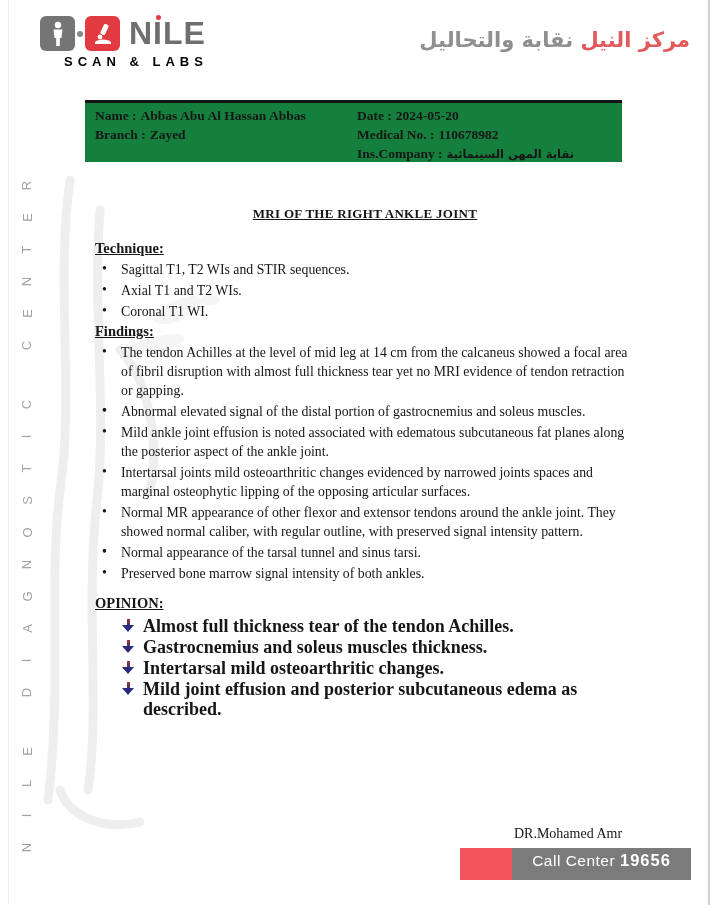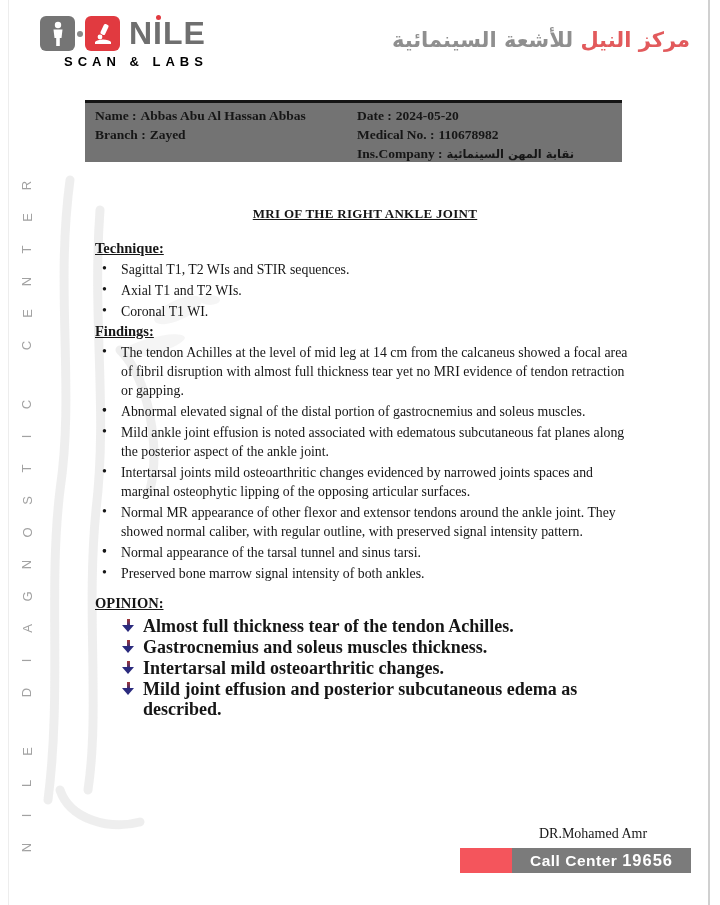--- a/index.html
+++ b/index.html
@@ -28,21 +28,21 @@
            border-radius:50%; background:#e13a40; }
   .logo-sub { font-family:"Liberation Sans", sans-serif; font-weight:bold; font-size:13px;
               color:#000000; letter-spacing:5px; margin:3px 0 0 24px; }
   .arabic-title { position:absolute; right:6px; top:14px; direction:rtl; text-align:right;
                   font-family:"DejaVu Sans", sans-serif; font-weight:bold; font-size:21px; }
   .arabic-title .red  { color:#e25a5c; }
   .arabic-title .gray { color:#8f8f8f; }
 
   
   .patient-box { position:absolute; left:85px; top:100px; width:537px; height:56px;
-                 background:#737373; border-top:3px solid #141414;
+                 background:#15803d; border-top:3px solid #141414;
                  display:flex; font-weight:bold; font-size:13.5px; line-height:19px;
                  padding-top:3px; }
   .p-col-left  { width:262px; padding-left:10px; }
   .p-col-right { flex:1; }
   .p-line span { margin-right:4px; }
   .ar-value { font-family:"DejaVu Sans", sans-serif; font-size:11.5px; font-weight:bold; }
 
   
   .main { position:absolute; left:95px; top:206px; width:540px; }
   .report-title { text-align:center; font-weight:bold; font-size:13px; letter-spacing:.3px;
@@ -63,23 +63,23 @@
                  border-top:7px solid #2b2b7e; }
 
   
   .side-col { position:absolute; left:14px; top:176px; width:26px;
               display:flex; flex-direction:column; align-items:center; gap:13px;
               font-family:"Liberation Sans", sans-serif; font-size:13px; color:#a2a2a2; }
   .side-letter { height:19px; line-height:19px; transform:rotate(-90deg); }
   .side-gap { height:14px; }
 
   
-  .doctor { position:absolute; left:493px; top:826px; width:200px; text-align:center;
+  .doctor { position:absolute; left:468px; top:826px; width:200px; text-align:center;
             font-size:14px; }
-  .cc-bar { position:absolute; left:460px; top:848px; width:231px; height:25px; display:flex;font-weight:bold; }
+  .cc-bar { position:absolute; left:460px; top:848px; width:231px; height:32px; display:flex; }
   .cc-red { width:52px; background:#f4555c; }
   .cc-gray { flex:1; background:#7b7b7b; color:#fff; text-align:center; line-height:25px;
              font-family:"Liberation Sans", sans-serif; font-size:15.5px; letter-spacing:.5px; }
   .cc-gray b { font-size:16.5px; letter-spacing:1px; }
 </style>
 </head>
 <body>
 
 <div class="page">
 
@@ -148,21 +148,21 @@
         <div class="logo-word">
           <span>N</span>
           <span class="i-wrap"><span>I</span><span class="i-dot"></span></span>
           <span>LE</span>
         </div>
       </div>
       <div class="logo-sub">SCAN &amp; LABS</div>
     </div>
     <div class="arabic-title">
       <span class="red">مركز النيل</span>
-      <span class="gray">للأشعة السينمائية</span>
+      <span class="gray">نقابة والتحاليل</span>
     </div>
   </div>
 
   <div class="patient-box">
     <div class="p-col-left">
       <div class="p-line">
         <span>Name :</span><span>Abbas Abu Al Hassan Abbas</span>
       </div>
       <div class="p-line">
         <span>Branch :</span><span>Zayed</span>

